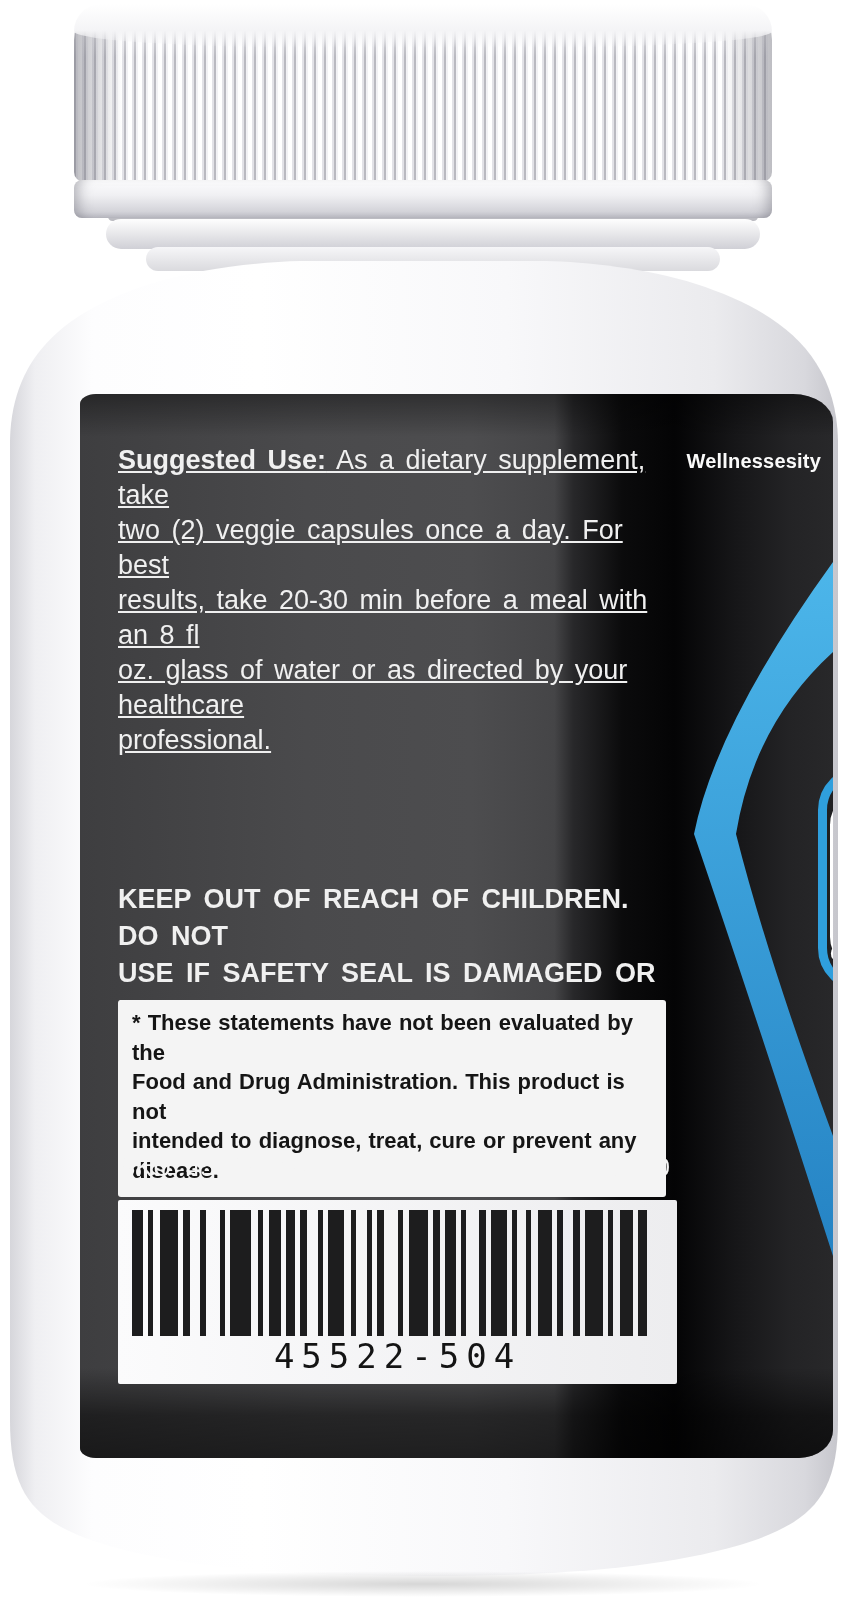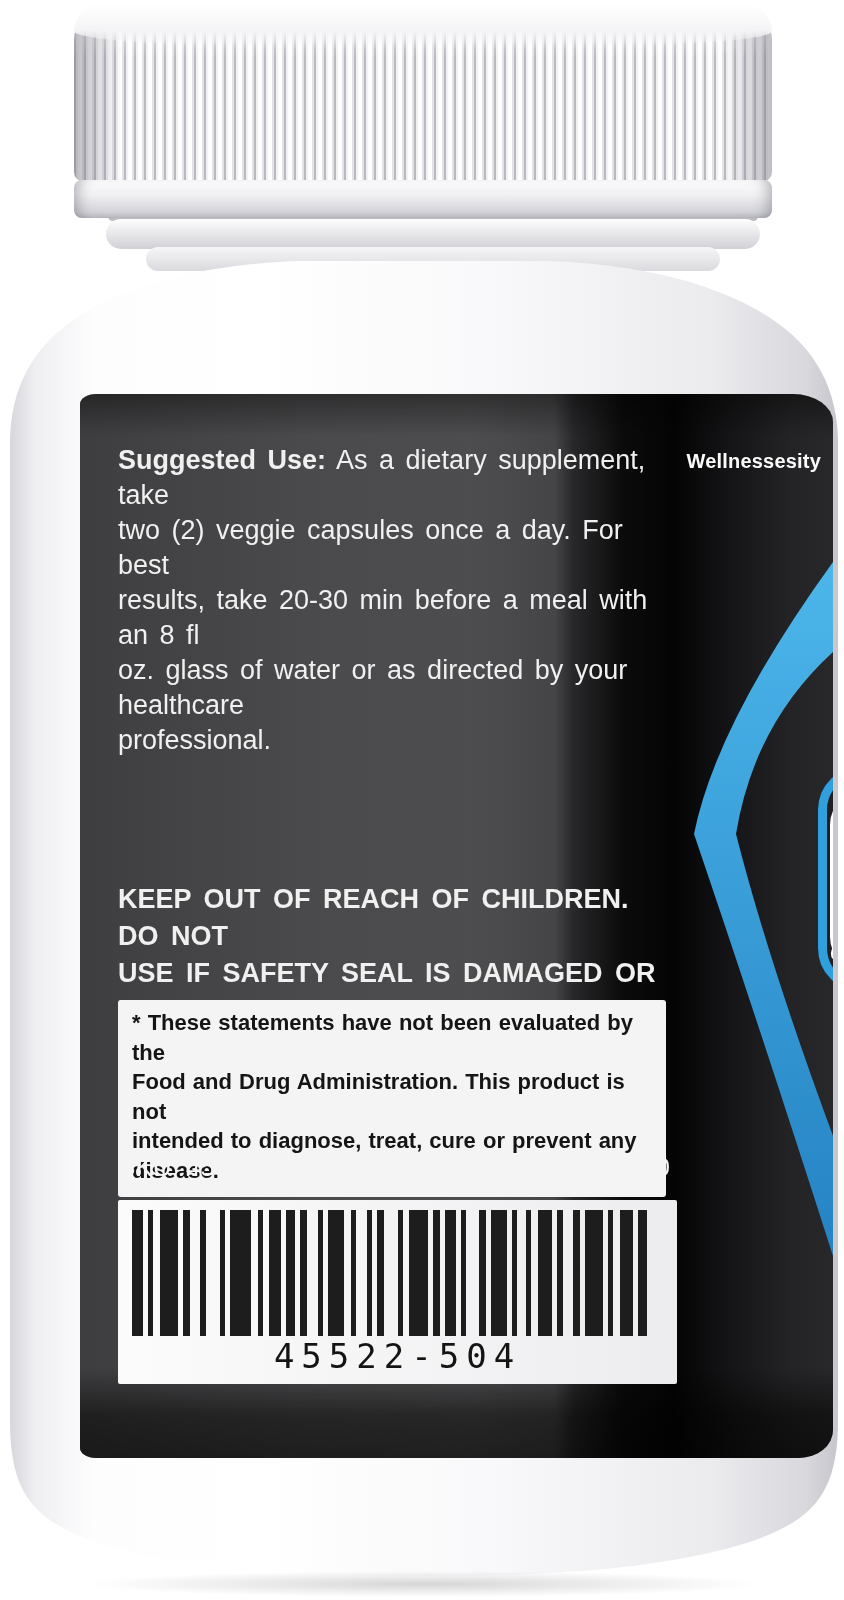--- a/index.html
+++ b/index.html
@@ -42,21 +42,21 @@
       rgba(0,0,0,0) 91.5%, rgba(0,0,0,.50) 96%, rgba(0,0,0,.60) 100%);
   }
   .label svg.deco{position:absolute;left:0;top:0;z-index:0;}
   .label .txt{position:absolute;z-index:2;}
   .brand{right:12px;top:56px;font-size:20px;font-weight:600;letter-spacing:.2px;color:#fafafa;}
   .para{
     left:38px;width:552px;font-size:27px;line-height:35px;
     white-space:pre-line;word-spacing:4px;text-align:left;
   }
   .para b{font-weight:700;}
-  .suggested{top:22px;}
+  .suggested{top:22px;text-decoration:underline;}
   .caution{top:250px;}
   .keepout{top:460px;font-weight:700;line-height:37px;word-spacing:5px;}
   .fda-box{
     left:38px;top:606px;width:524px;z-index:2;position:absolute;
     background:#f4f4f4;color:#151515;border-radius:3px;
     padding:8px 10px 12px 14px;font-size:22px;line-height:29.5px;font-weight:700;
     white-space:pre-line;word-spacing:1px;
   }
   .sku-row{
     left:38px;top:758px;width:552px;display:flex;justify-content:space-between;

